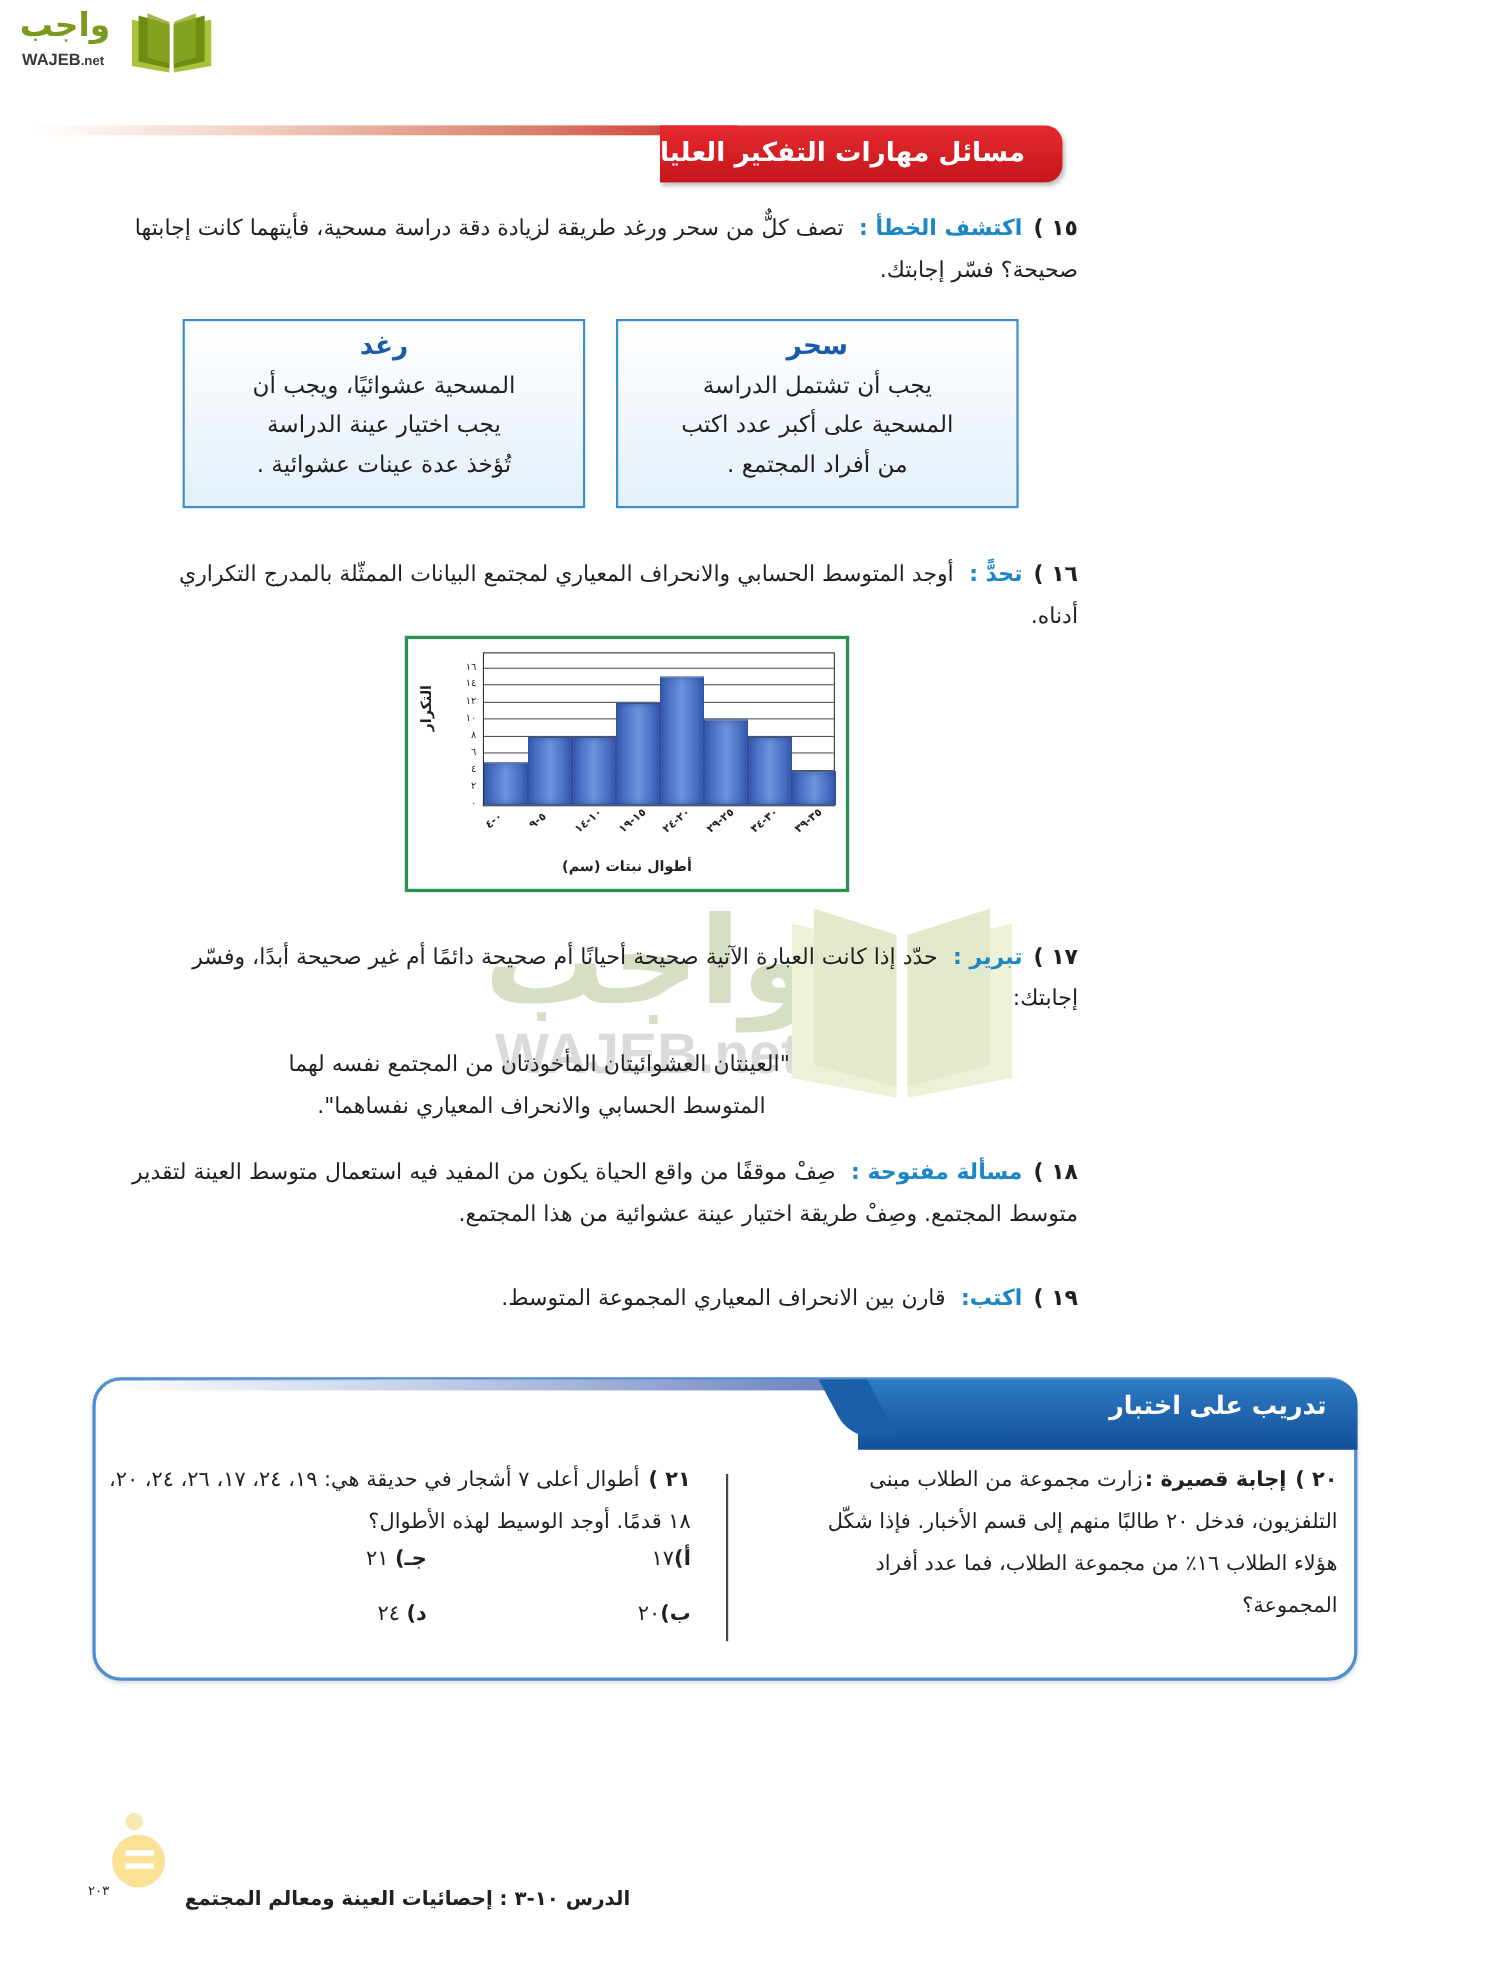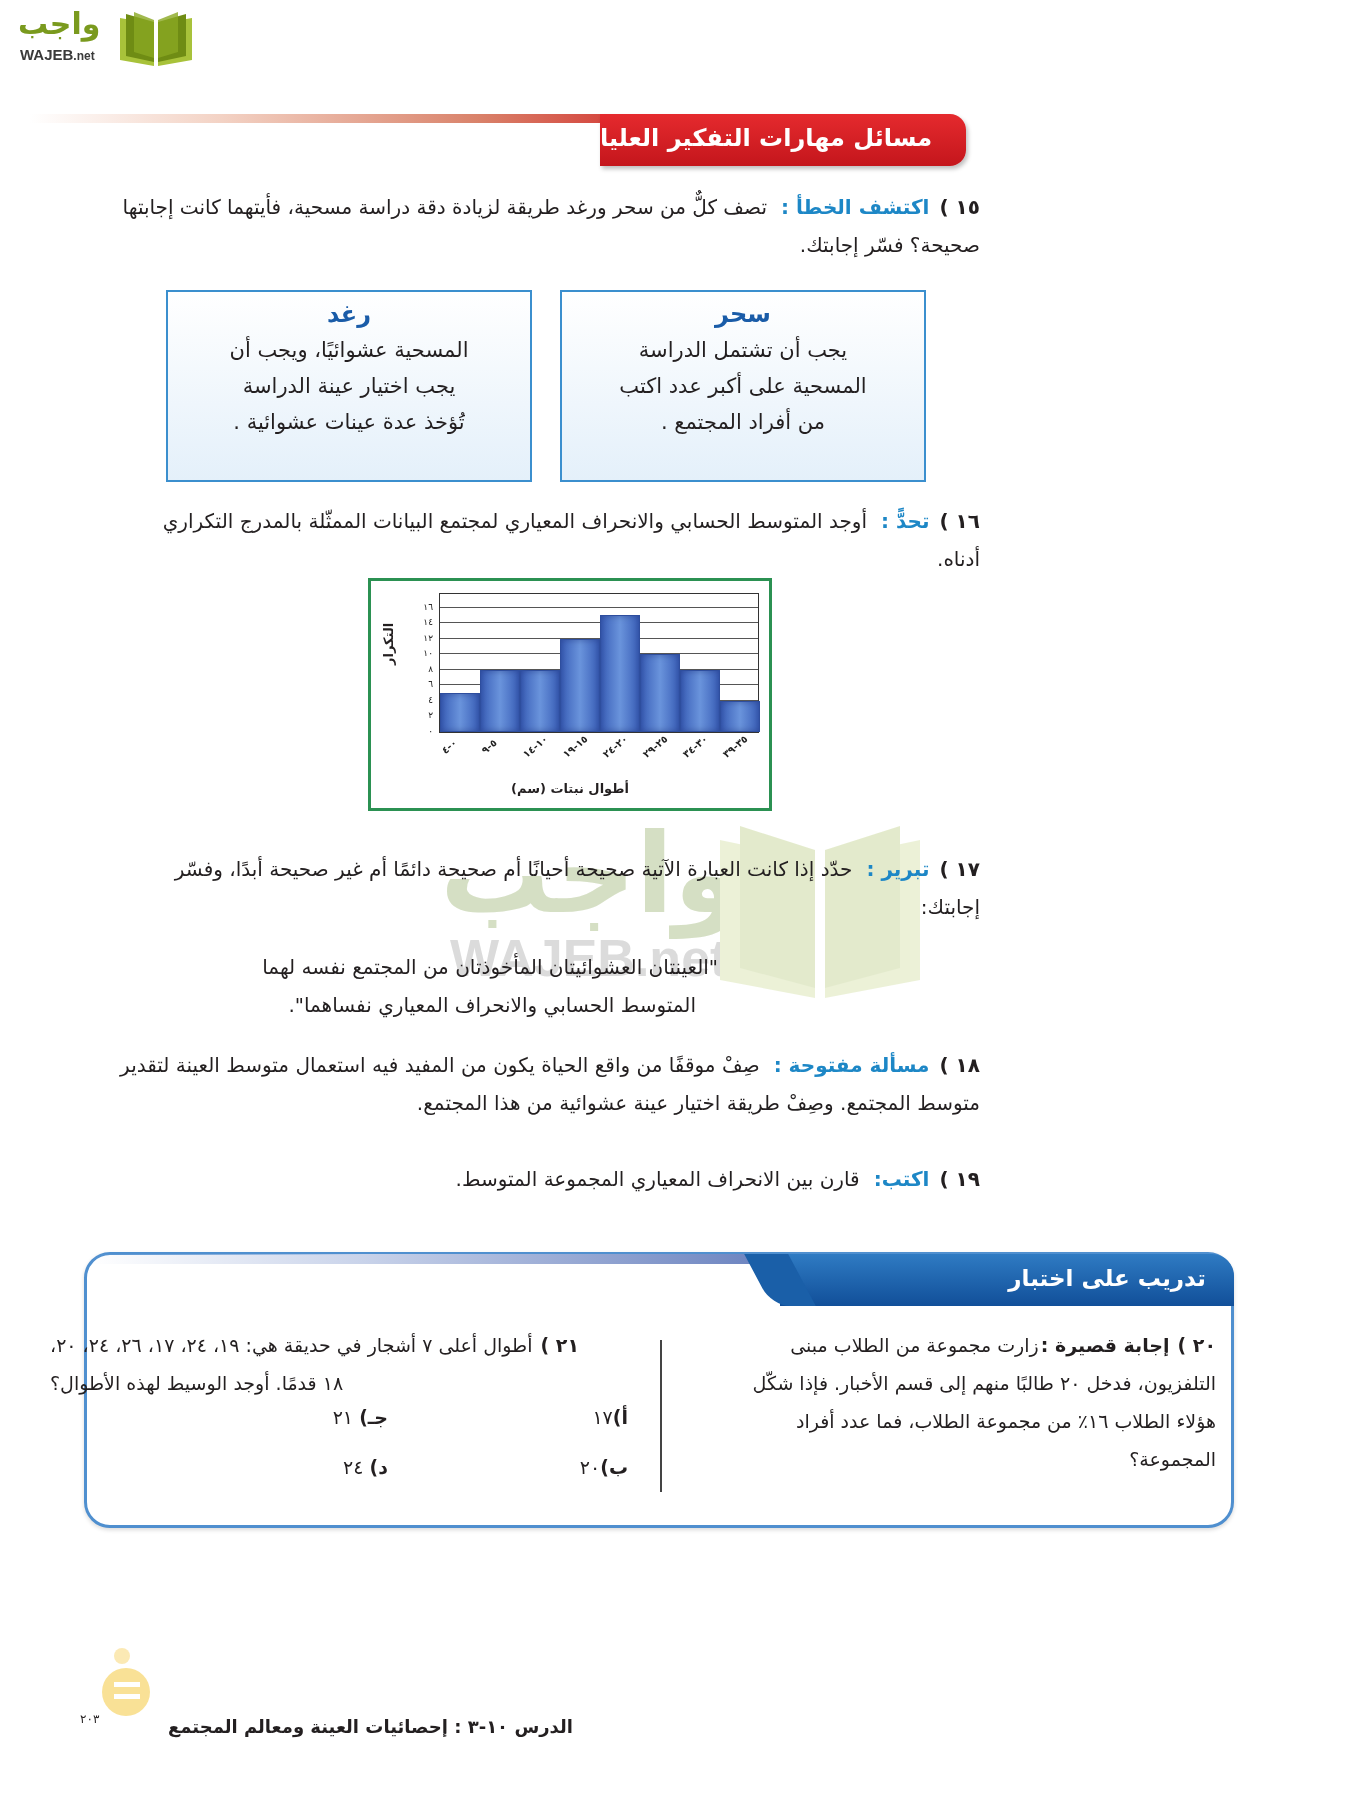--- a/index.html
+++ b/index.html
@@ -23,21 +23,21 @@
   .red-tab::before { content: ""; position: absolute; left: -28px; top: 0; width: 40px; height: 52px;
     background: #c9191f; border-radius: 0 0 0 30px; transform: skewX(30deg); z-index: -1; }
   .red-tab-label { position: absolute; right: 34px; top: 10px; color: #fff; font-size: 24px; font-weight: bold; white-space: nowrap; }
 
   
   .ex { right: 378px; width: 860px; font-size: 20px; line-height: 38px; text-align: right; }
   .ex .num { font-weight: bold; margin-left: 10px; }
   .ex .kw { color: #1d87c6; font-weight: bold; margin-left: 14px; }
 
   
-  .cbox { top: 290px; width: 366px; height: 192px; border: 2px solid #3b8fce;
+  .cbox { top: 290px; width: 366px; height: 172px; border: 2px solid #3b8fce;
     background: linear-gradient(#ffffff, #e4f0fa); text-align: center; }
   .cbox .name { color: #1a5ca8; font-size: 24px; font-weight: bold; margin-top: 8px; }
   .cbox .text { font-size: 21px; line-height: 36px; margin-top: 4px; padding: 0 12px; }
 
   
   .chart-frame { left: 368px; top: 578px; width: 404px; height: 233px; border: 3px solid #2b9152; background: #fff; direction: ltr; }
   .plot { position: absolute; left: 68px; top: 12px; width: 320px; height: 140px; border: 1.5px solid #333; background: #fff; }
   .gridline { position: absolute; left: 0; right: 0; height: 1px; background: #555; }
   .bar { position: absolute; bottom: 0; background: linear-gradient(to right, #3a5fb8, #6a94dc 50%, #3a5fb8);
     border: 1px solid #2e4e9e; box-shadow: inset 0 0 6px rgba(30,50,120,0.5); }
@@ -52,31 +52,31 @@
   .wm-en { position: absolute; left: 30px; top: 118px; font-size: 52px; font-weight: bold; color: #9a9a9a; font-family: "Liberation Sans", sans-serif; }
   .wm-book { position: absolute; left: 290px; top: 10px; width: 220px; height: 180px; }
 
   .quote { right: 640px; top: 948px; font-size: 20px; line-height: 38px; text-align: right; width: 460px; }
 
   
   .test-box { left: 84px; top: 1252px; width: 1150px; height: 276px; border: 3px solid #4f8fcf;
     border-radius: 26px; background: #fff; box-shadow: 0 2px 4px rgba(0,0,0,0.15); }
   .test-grad { left: 90px; top: 1254px; width: 680px; height: 10px;
     background: linear-gradient(to right, rgba(255,255,255,0), #c9d3ea 40%, #6a82bf); }
-  .test-tab { left: 780px; top: 1254px; width: 454px; height: 52px;
+  .test-tab { left: 780px; top: 1254px; width: 454px; height: 64px;
     background: linear-gradient(#2f7bc3, #114f99); border-radius: 0 22px 0 0; }
   .test-tab::before { content: ""; position: absolute; left: -22px; top: 0; width: 44px; height: 52px;
     background: #1a5fa8; transform: skewX(28deg); border-radius: 0 0 0 18px; }
   .test-tab-label { position: absolute; right: 28px; top: 11px; color: #fff; font-size: 23px; font-weight: bold; white-space: nowrap; }
 
   .q20 { right: 142px; top: 1326px; width: 470px; font-size: 19px; line-height: 38px; text-align: right; }
   .q20 .num, .q21 .num { font-weight: bold; margin-left: 8px; }
   .q20 .kw { font-weight: bold; margin-left: 2px; }
   .divider { left: 660px; top: 1340px; width: 1.5px; height: 152px; background: #444; }
-  .q21 { right: 768px; top: 1326px; width: 540px; font-size: 19px; line-height: 38px; text-align: left; }
+  .q21 { right: 730px; top: 1326px; width: 540px; font-size: 19px; line-height: 38px; text-align: right; }
   .choices { position: absolute; right: 730px; top: 1406px; width: 420px; font-size: 19px; }
   .choice { position: absolute; white-space: nowrap; }
   .choice b { margin-left: 0; }
 
   
   .foot-logo { left: 96px; top: 1640px; width: 60px; height: 80px; }
   .foot-text { left: 168px; top: 1716px; font-size: 18px; font-weight: bold; white-space: nowrap; }
   .foot-page { left: 80px; top: 1712px; font-size: 12px; font-weight: normal; }
 </style>
 </head>

